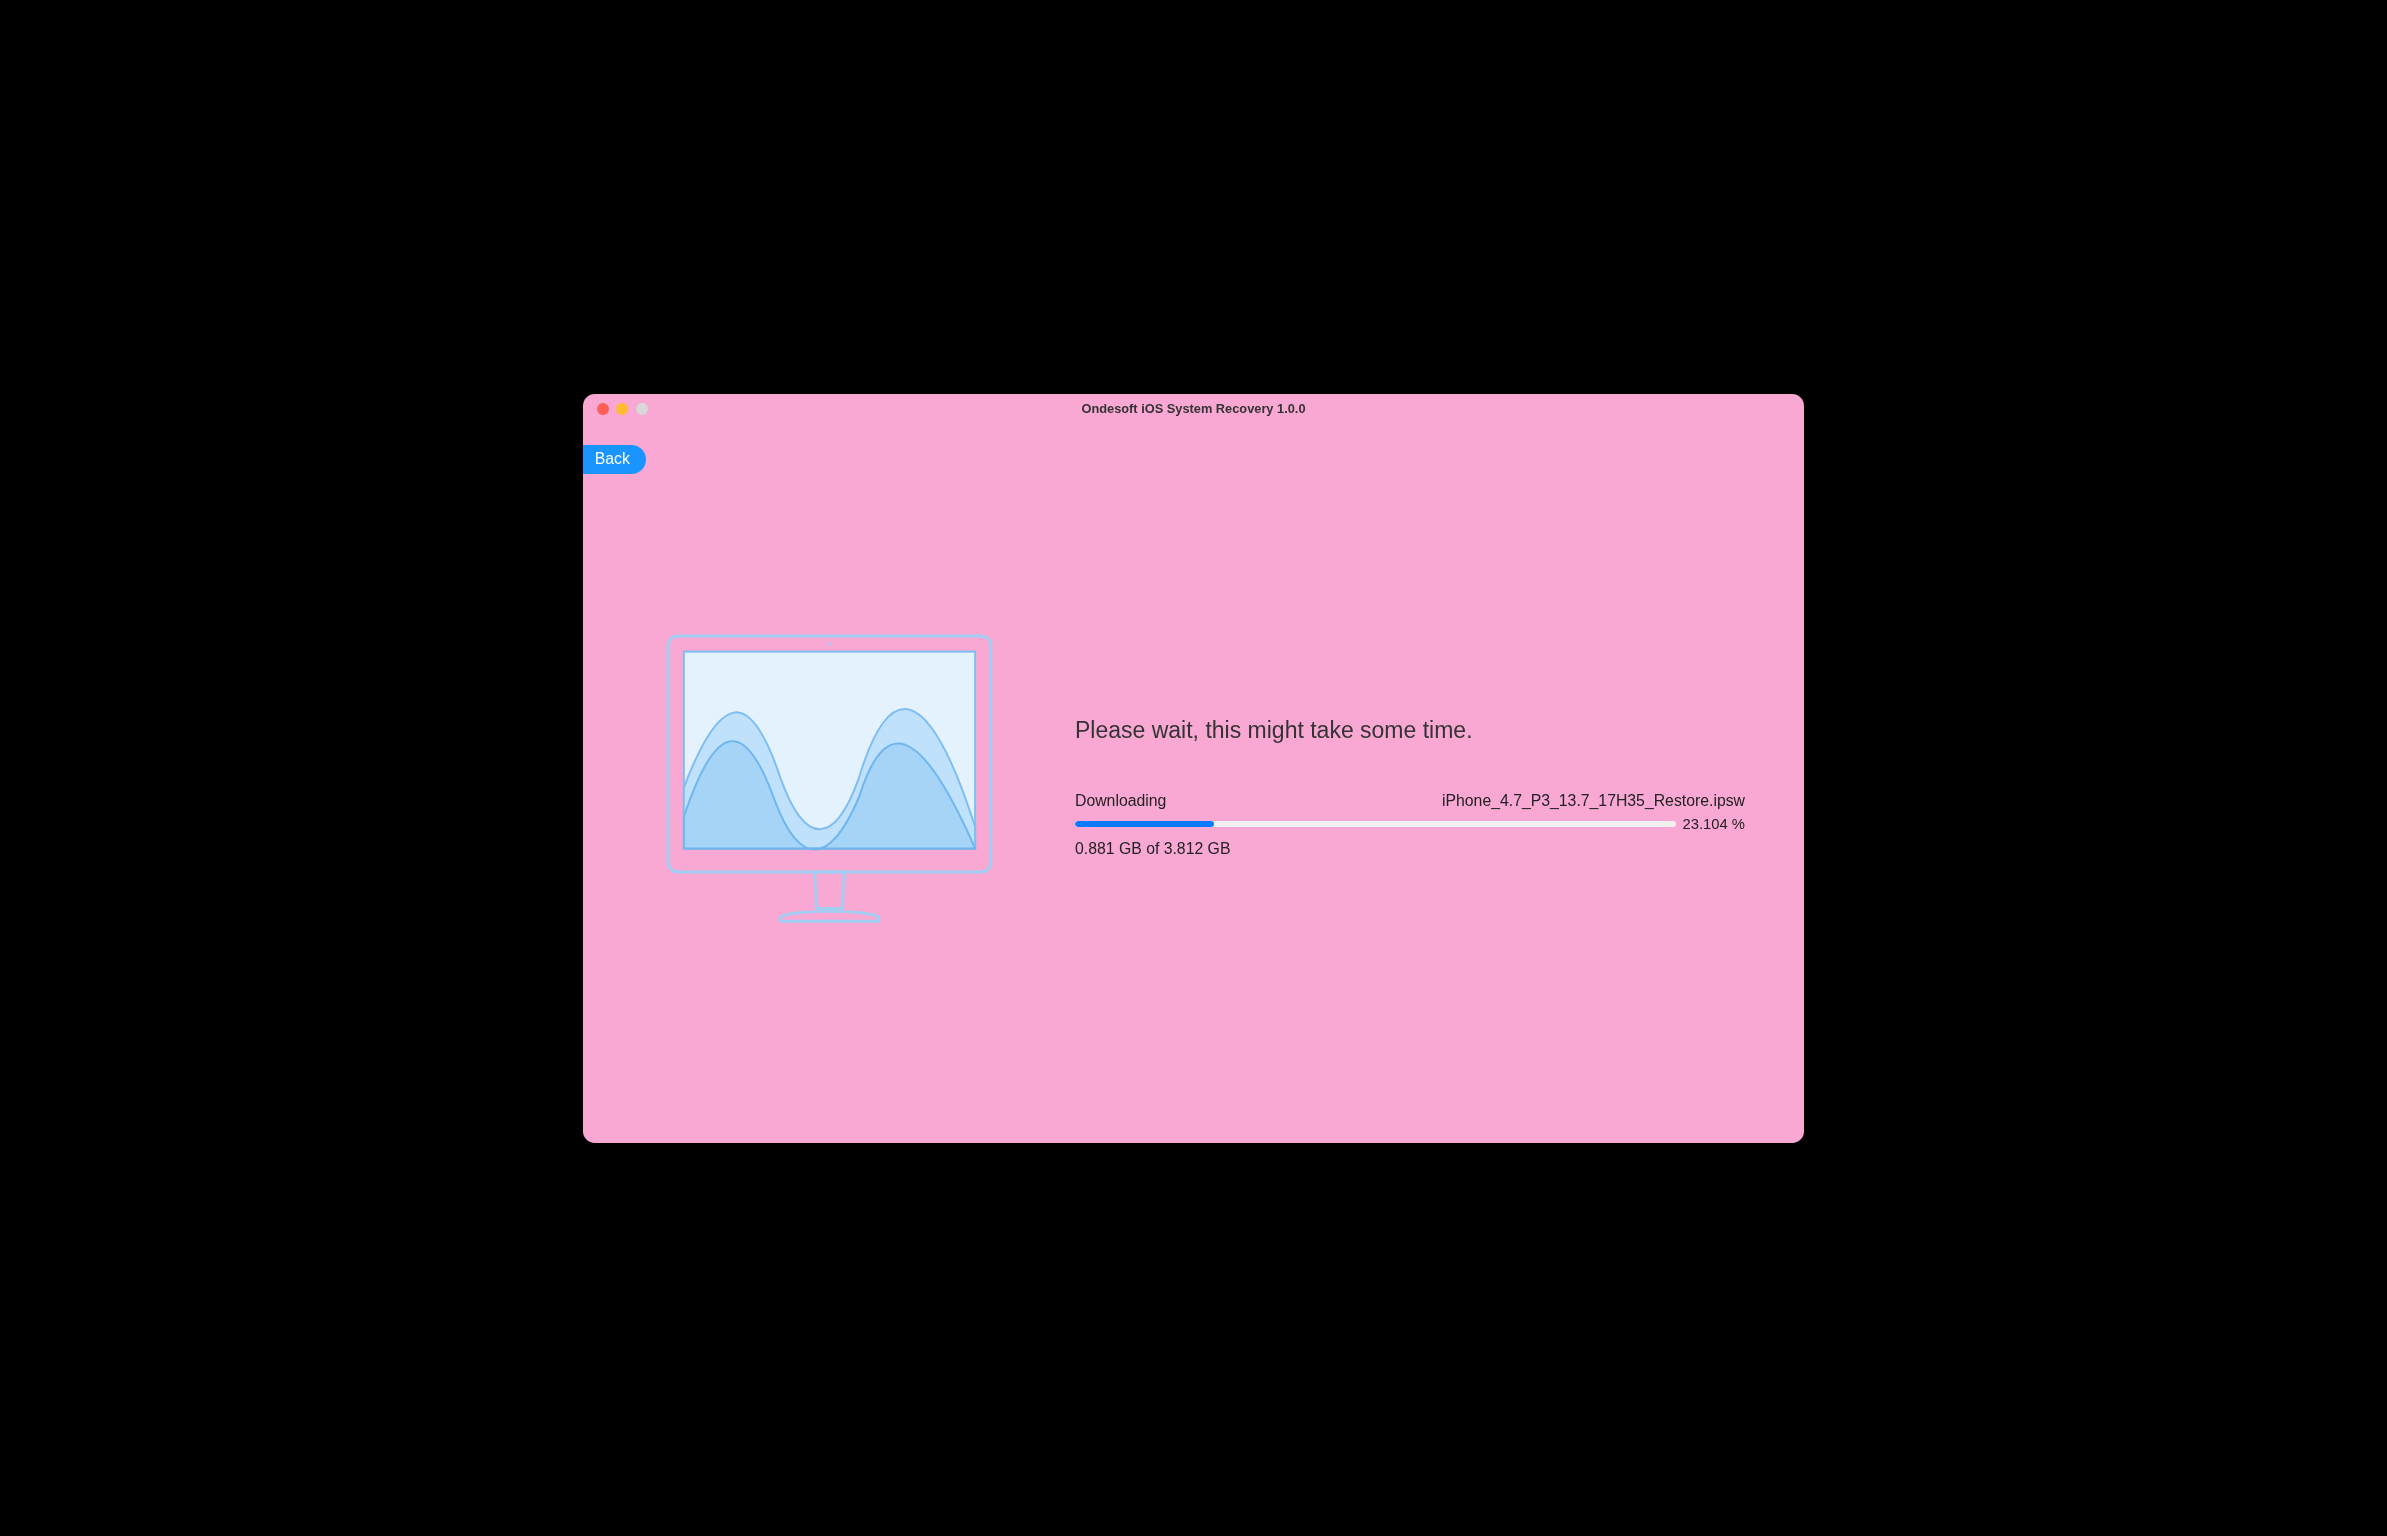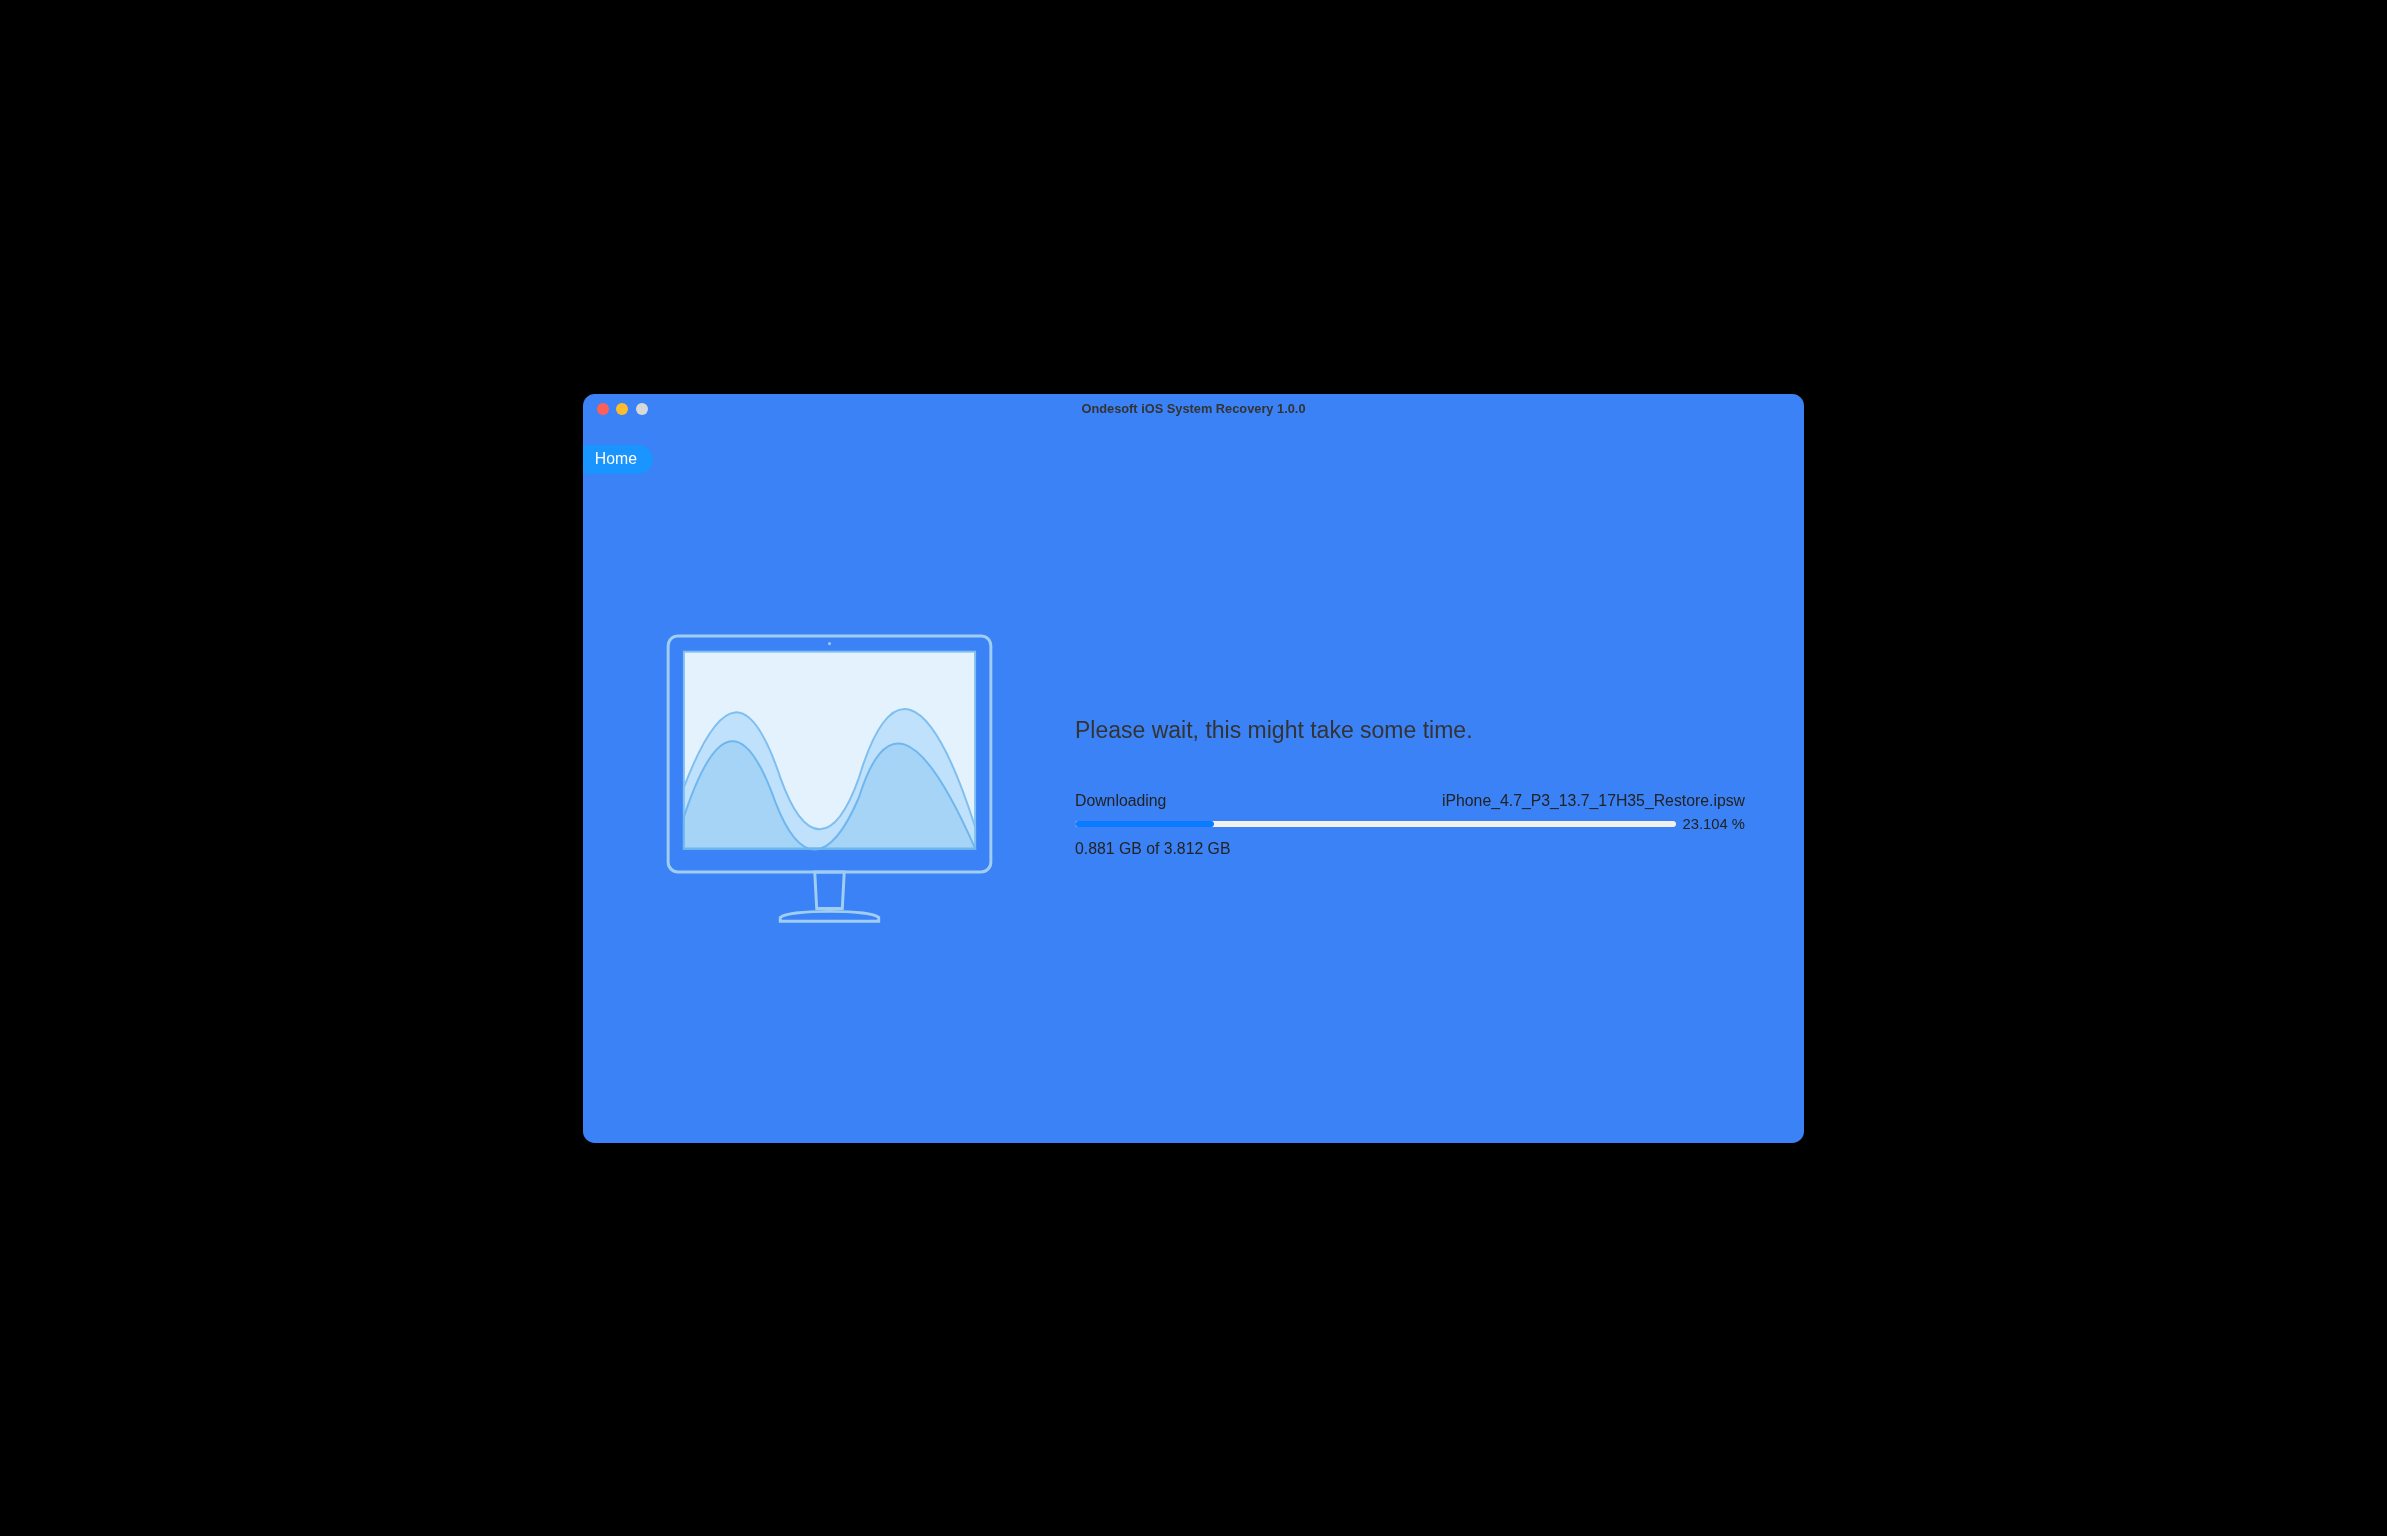--- a/index.html
+++ b/index.html
@@ -7,21 +7,21 @@
   body {
     background: #000;
     font-family: -apple-system, BlinkMacSystemFont, "Segoe UI", Helvetica, Arial, sans-serif;
     display: flex;
     align-items: center;
     justify-content: center;
   }
   .window {
     width: 1221px;
     height: 749px;
-    background: #3b82f6;
+    background: #f9a8d4;
     border-radius: 11.8px;
     position: relative;
     overflow: hidden;
     display: flex;
     flex-direction: column;
   }
   .titlebar {
     height: 29.6px;
     display: flex;
     align-items: center;
@@ -145,21 +145,21 @@
   <div class="titlebar">
     <div class="traffic-lights">
       <div class="dot red"></div>
       <div class="dot yellow"></div>
       <div class="dot green"></div>
     </div>
     <div class="title">Ondesoft iOS System Recovery 1.0.0</div>
   </div>
 
   <div class="home-pill">
-    <span>Home</span>
+    <span>Back</span>
   </div>
 
   <div class="content">
     <div class="illustration">
       <svg width="335" height="305" viewBox="0 0 340 310">
 
         <rect x="6" y="6" width="328" height="240" rx="10" fill="none" stroke="#9fcef2" stroke-width="3"></rect>
 
         <rect x="22" y="22" width="296" height="200" fill="#e3f2fd" stroke="#7fbef0" stroke-width="2"></rect>
 

